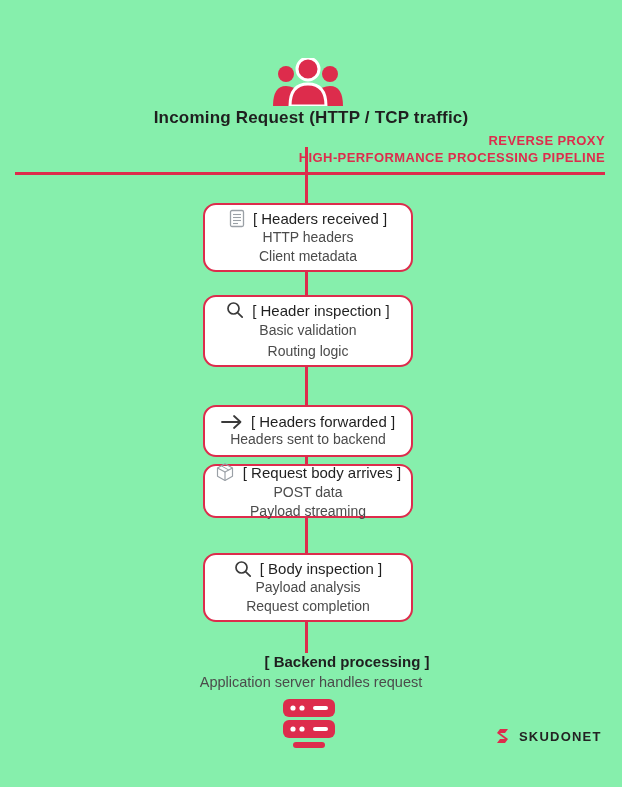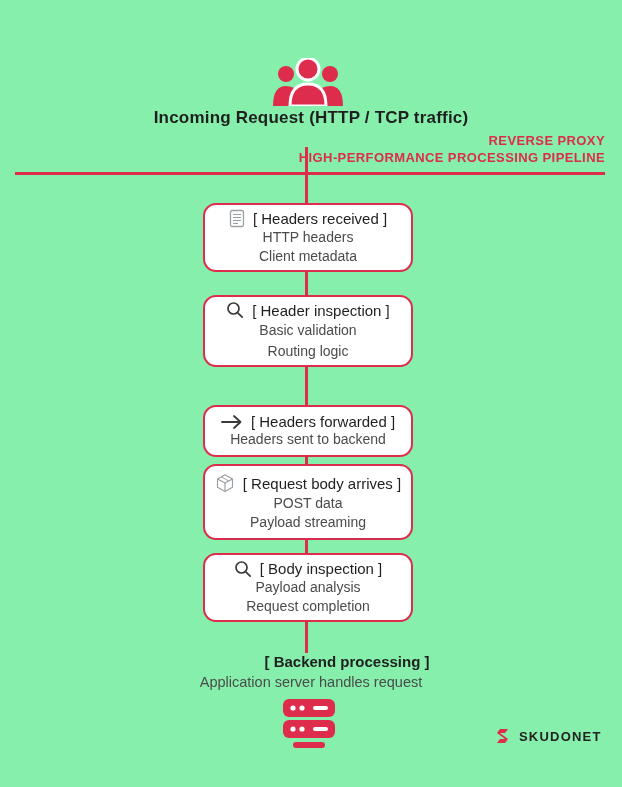--- a/index.html
+++ b/index.html
@@ -40,21 +40,21 @@
     z-index:1;
     display:flex;flex-direction:column;align-items:center;justify-content:center;
     padding:4px 6px;
   }
   .step-title-row{display:flex;align-items:center;justify-content:center;gap:8px;}
   .step-title{font-size:15px;font-weight:normal;color:var(--ink);white-space:nowrap;}
   .step-detail{font-size:14px;color:var(--body);line-height:19px;text-align:center;}
   .s1{top:203px;height:69px;}
   .s2{top:295px;height:72px;justify-content:space-between;}
   .s3{top:385px;height:52px;margin-top:20px;}
-  .s4{top:464px;height:76px;}
+  .s4{top:464px;height:54px;}
   .s5{top:553px;height:69px;}
   
   .backend-title{
     position:absolute;left:12px;top:653px;width:622px;text-align:center;
     font-size:15px;font-weight:bold;color:var(--ink);margin-left:24px;
   }
   .backend-subtitle{
     position:absolute;left:0;top:674px;width:622px;text-align:center;
     font-size:14.5px;color:var(--body);
   }

